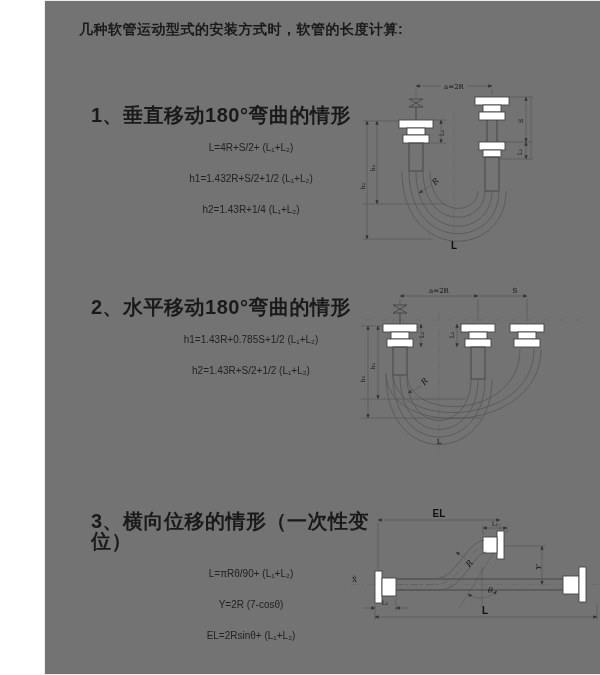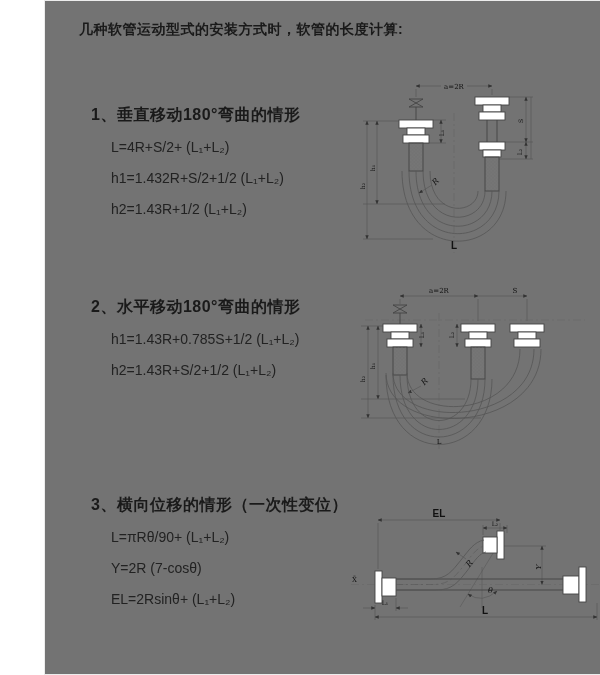--- a/index.html
+++ b/index.html
@@ -1,24 +1,24 @@
 <!DOCTYPE html>
 <html><head>
 <meta charset="utf-8">
 <style>
   html,body{margin:0;padding:0;background:#fff;}
   .page{position:relative;width:600px;height:675px;background:#737373;
         border:1px solid #ececec;box-sizing:border-box;overflow:hidden;
         font-family:"Liberation Sans",sans-serif;color:#1a1a1a;margin-left:44px;}
   .doc-title{position:absolute;left:34px;top:20px;font-size:14px;font-weight:bold;letter-spacing:.5px;}
   .section{position:absolute;left:46px;width:300px;}
-  .sec1{top:104px;} .sec2{top:296px;} .sec3{top:494px;}
-  .sec-heading{font-size:16px;font-weight:bold;line-height:20px;letter-spacing:.5px;}
+  .sec1{top:104px;} .sec2{top:296px;} .sec3{top:510px;}
+  .sec-heading{font-size:20px;font-weight:bold;line-height:20px;letter-spacing:.5px;}
   .formulas{margin-top:7px;padding-left:20px;}
-  .formula{font-size:14px;line-height:31px;white-space:nowrap;color:#222;}
+  .formula{font-size:10px;line-height:31px;white-space:nowrap;color:#222;text-align:center;}
   .diagram{position:absolute;}
   .d1{left:310px;top:70px;}
   .d2{left:310px;top:280px;}
   .d3{left:300px;top:505px;}
   svg text{fill:#111;font-family:"DejaVu Serif",serif;}
   .dimtxt{font-size:7px;}
   .dimtxt-sm{font-size:6px;}
   .biglbl{font-size:10px;font-weight:bold;font-family:"Liberation Sans",sans-serif;}
   .itallbl{font-style:italic;font-size:8px;}
 </style>
@@ -27,21 +27,21 @@
 
 <div class="page">
 
   <div class="doc-title">几种软管运动型式的安装方式时，软管的长度计算:</div>
 
   <div class="section sec1">
     <div class="sec-heading">1、垂直移动180°弯曲的情形</div>
     <div class="formulas">
       <div class="formula">L=4R+S/2+ (L₁+L₂)</div>
       <div class="formula">h1=1.432R+S/2+1/2 (L₁+L₂)</div>
-      <div class="formula">h2=1.43R+1/2 (L₁+L₂)</div>
+      <div class="formula">h2=1.43R+1/4 (L₁+L₂)</div>
     </div>
   </div>
 
   <div class="section sec2">
     <div class="sec-heading">2、水平移动180°弯曲的情形</div>
     <div class="formulas">
       <div class="formula">h1=1.43R+0.785S+1/2 (L₁+L₂)</div>
       <div class="formula">h2=1.43R+S/2+1/2 (L₁+L₂)</div>
     </div>
   </div>

